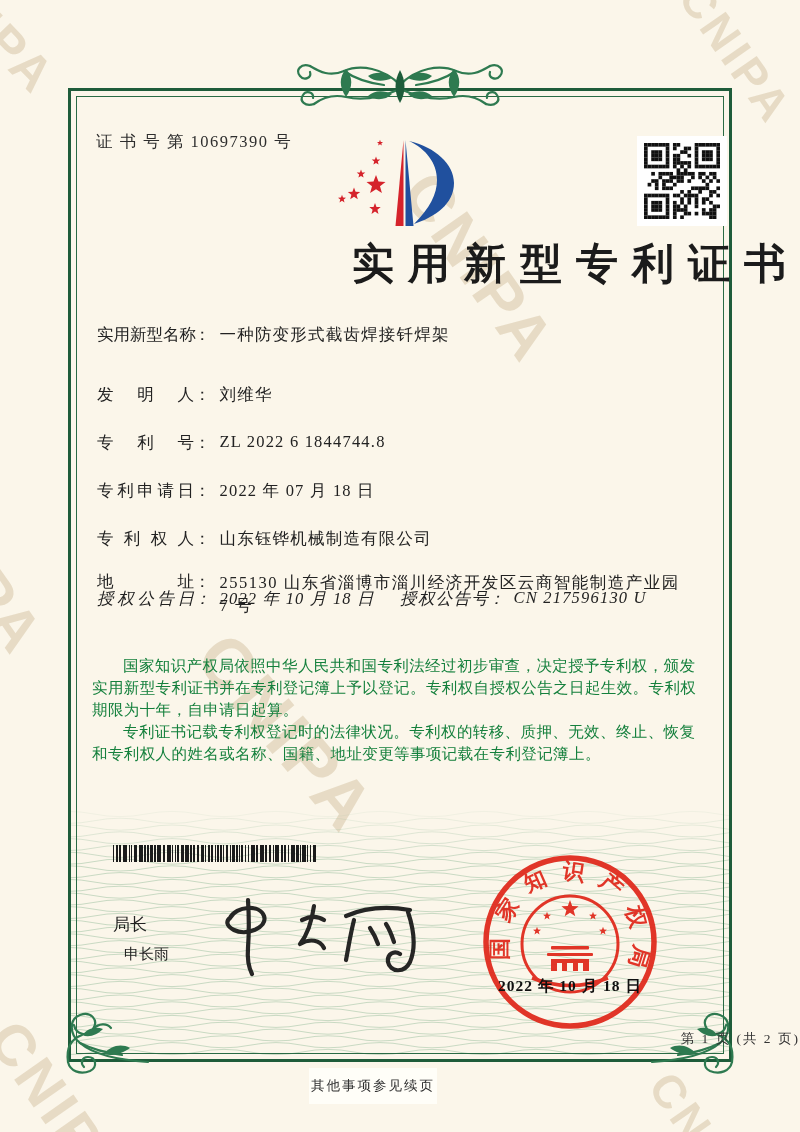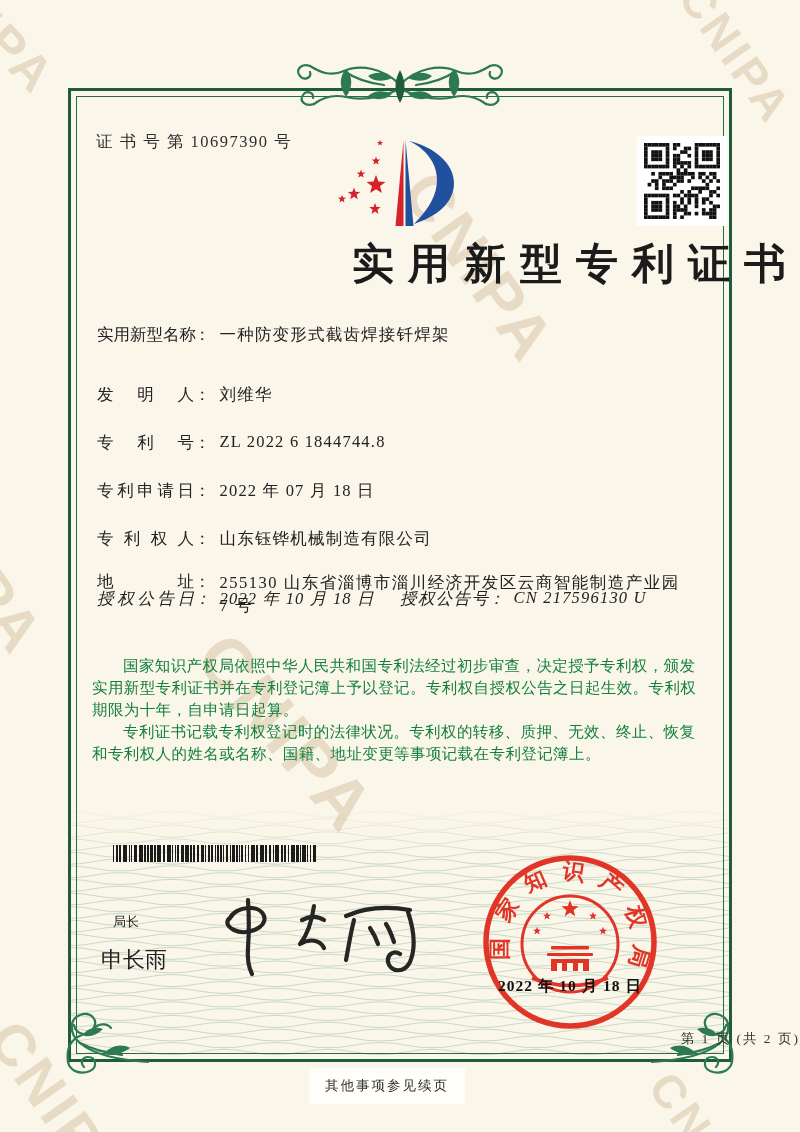--- a/index.html
+++ b/index.html
@@ -37,28 +37,28 @@
   .flabel2{display:inline-block;width:88px;text-align:justify;text-align-last:justify;vertical-align:top;}
   .fcolon{display:inline-block;vertical-align:top;}
   .fvalue{display:inline-block;margin-left:9px;vertical-align:top;letter-spacing:1.2px;}
   .fvalue-wrap{white-space:normal;width:472px;line-height:23px;letter-spacing:1.5px;}
   .field-col2{position:absolute;left:303px;top:0;}
   #row-name{top:324px;} #row-inventor{top:384px;} #row-patno{top:432px;} #row-filing{top:480px;}
   #row-patentee{top:528px;} #row-address{top:571px;} #row-grant{top:588px;font-style:italic;}
   #paras{left:92px;top:655px;width:618px;font-size:15.5px;line-height:22px;color:#15803d;letter-spacing:.4px;}
   #paras p{margin:0;text-indent:2em;}
   #barcode{left:113px;top:845px;}
-  #sig-title{left:113px;top:913px;font-size:13px;}
-  #sig-name{left:101px;top:945px;font-size:22px;}
+  #sig-title{left:113px;top:913px;font-size:17px;}
+  #sig-name{left:124px;top:945px;font-size:15px;}
   #signature{left:218px;top:894px;}
   #seal{left:478px;top:850px;}
   #seal-date{left:486px;top:976px;width:168px;text-align:center;font-size:15.5px;font-weight:700;
              color:#101010;letter-spacing:1px;z-index:6;}
   #footer-page{left:0;right:0;top:1030px;text-align:right;font-size:13.5px;color:#333;letter-spacing:2px;}
-  #note-box{left:309px;top:1068px;width:156px;height:36px;background:#fffef8;text-align:center;
+  #note-box{left:309px;top:1068px;width:128px;height:36px;background:#fffef8;text-align:center;
             line-height:36px;font-size:13.5px;color:#2e2e2e;letter-spacing:2px;}
 </style>
 </head>
 <body>
 
 <div class="page">
 
   <span class="wm wm-a">CNIPA</span>
   <span class="wm wm-b">CNIPA</span>
   <span class="wm wm-c">CNIPA</span>

